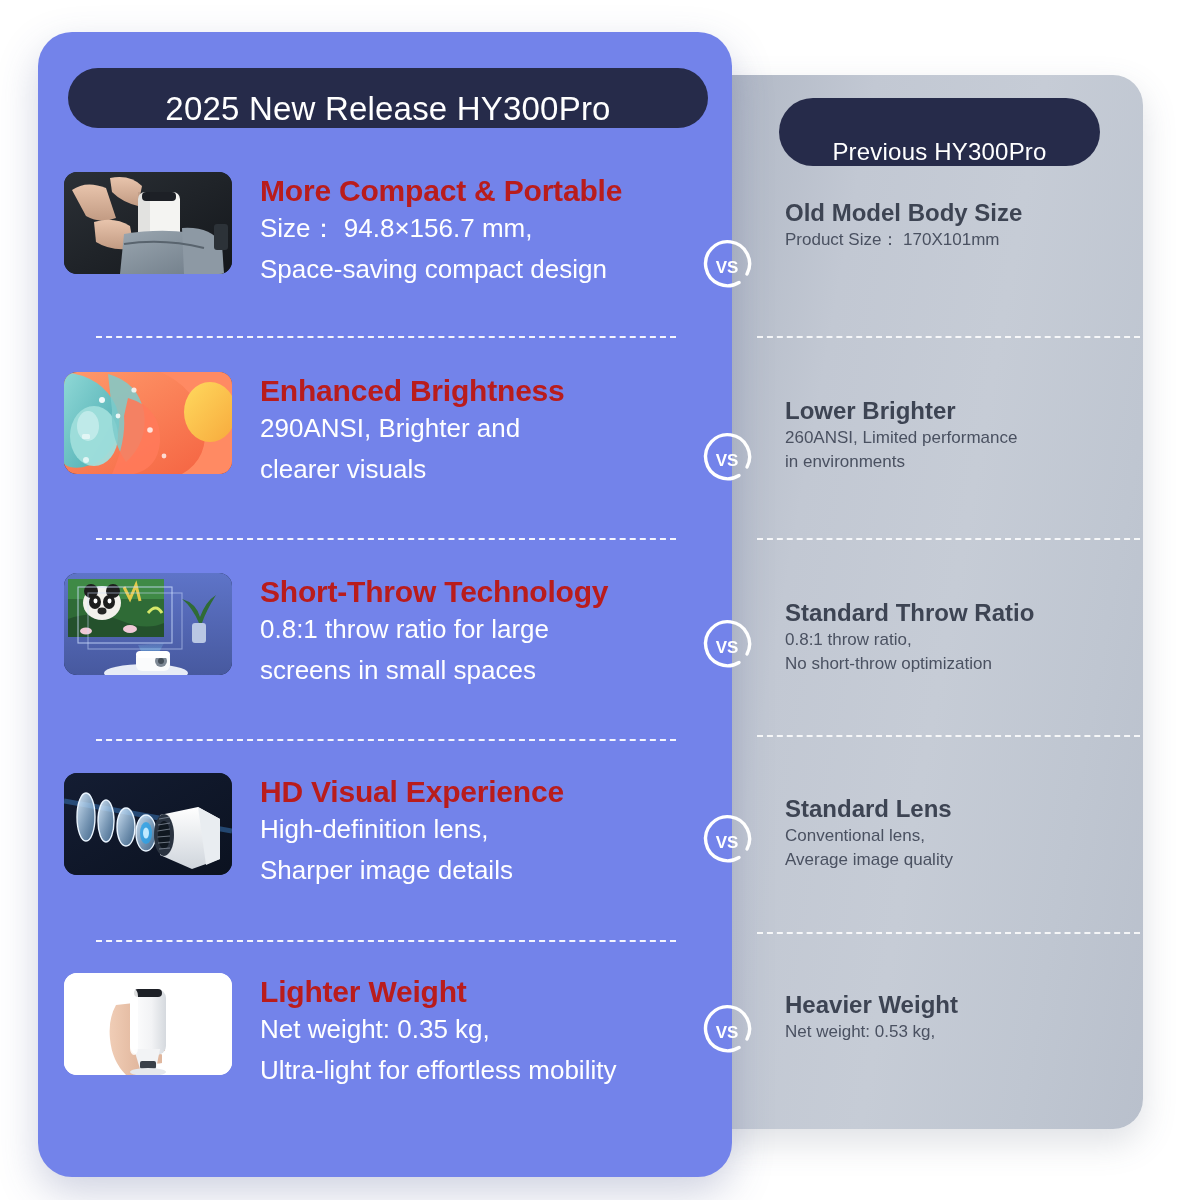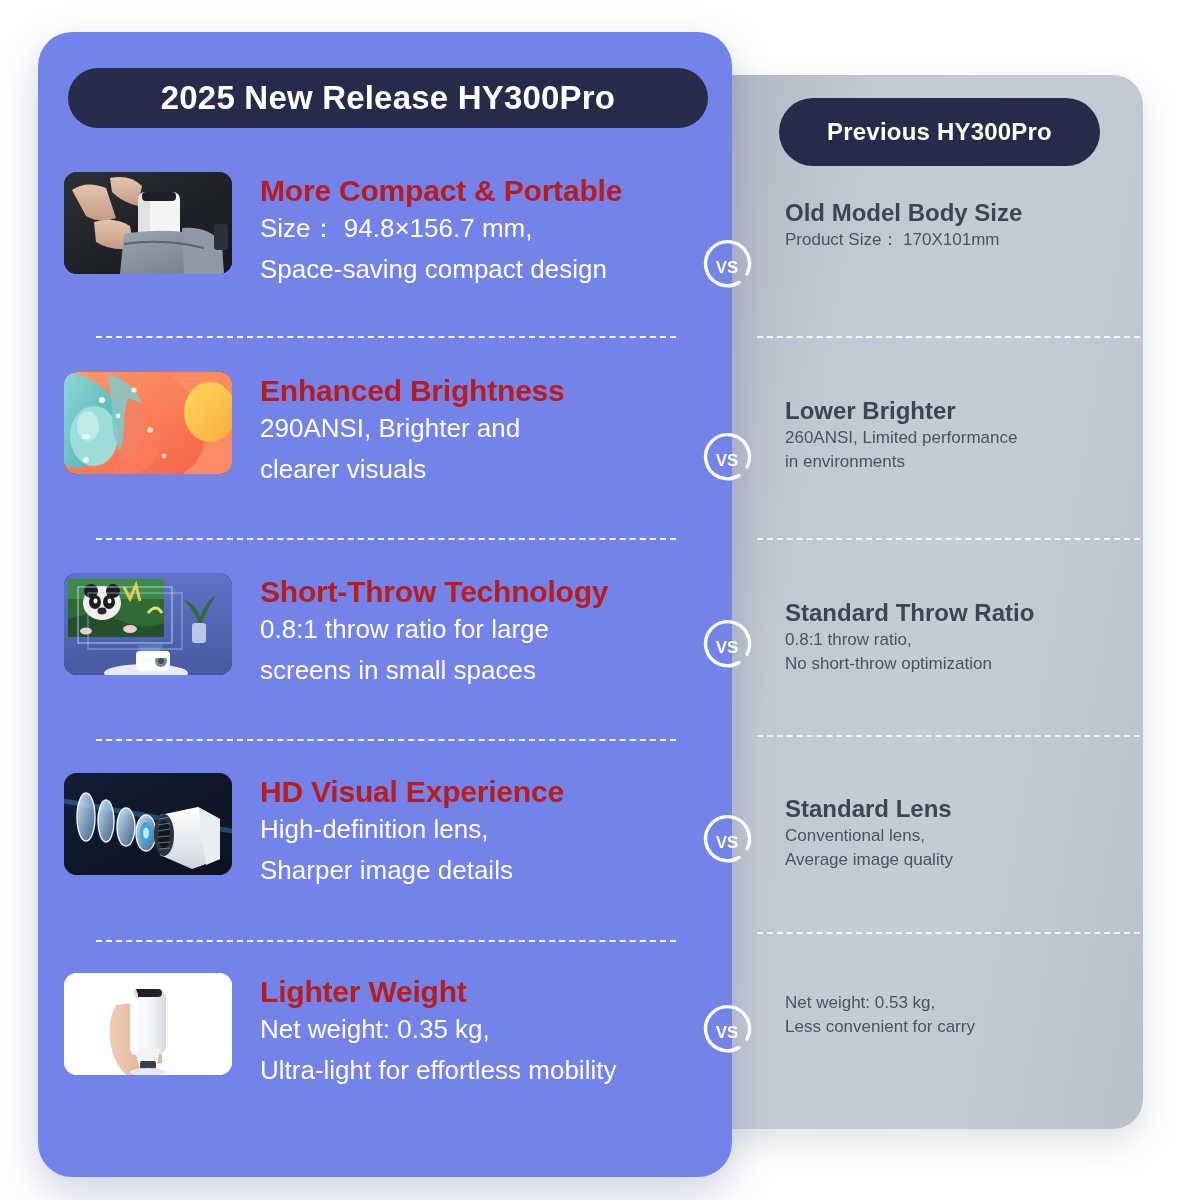--- a/index.html
+++ b/index.html
@@ -42,24 +42,24 @@
     border-radius: 34px;
     box-shadow: 0 16px 40px rgba(70,80,140,0.26);
   }
 
   
   .pill {
     position: absolute;
     background: #262b4a;
     border-radius: 40px;
     display: flex;
-    align-items: center;
+    align-items: flex-end;
     justify-content: center;
     color: #ffffff;
-    font-weight: bold;
+    font-weight: normal;
     letter-spacing: 0.2px;
   }
   .pill-new {
     left: 68px;
     top: 68px;
     width: 640px;
     height: 60px;
     font-size: 33px;
   }
   .pill-old {
@@ -184,22 +184,22 @@
     <div class="line-old">No short-throw optimization</div>
   </div>
 
   <div class="row-old" style="top:779px">
     <div class="title-old">Standard Lens</div>
     <div class="line-old">Conventional lens,</div>
     <div class="line-old">Average image quality</div>
   </div>
 
   <div class="row-old" style="top:975px">
+    <div class="title-old">Heavier Weight</div>
     <div class="line-old">Net weight: 0.53 kg,</div>
-    <div class="line-old">Less convenient for carry</div>
   </div>
 
   <div class="divider div-old" style="top:336px"></div>
   <div class="divider div-old" style="top:538px"></div>
   <div class="divider div-old" style="top:735px"></div>
   <div class="divider div-old" style="top:932px"></div>
 
   <div class="row-new" style="top:172px">
     <div class="thumb">
       <svg viewBox="0 0 168 102" preserveAspectRatio="xMidYMid slice">

